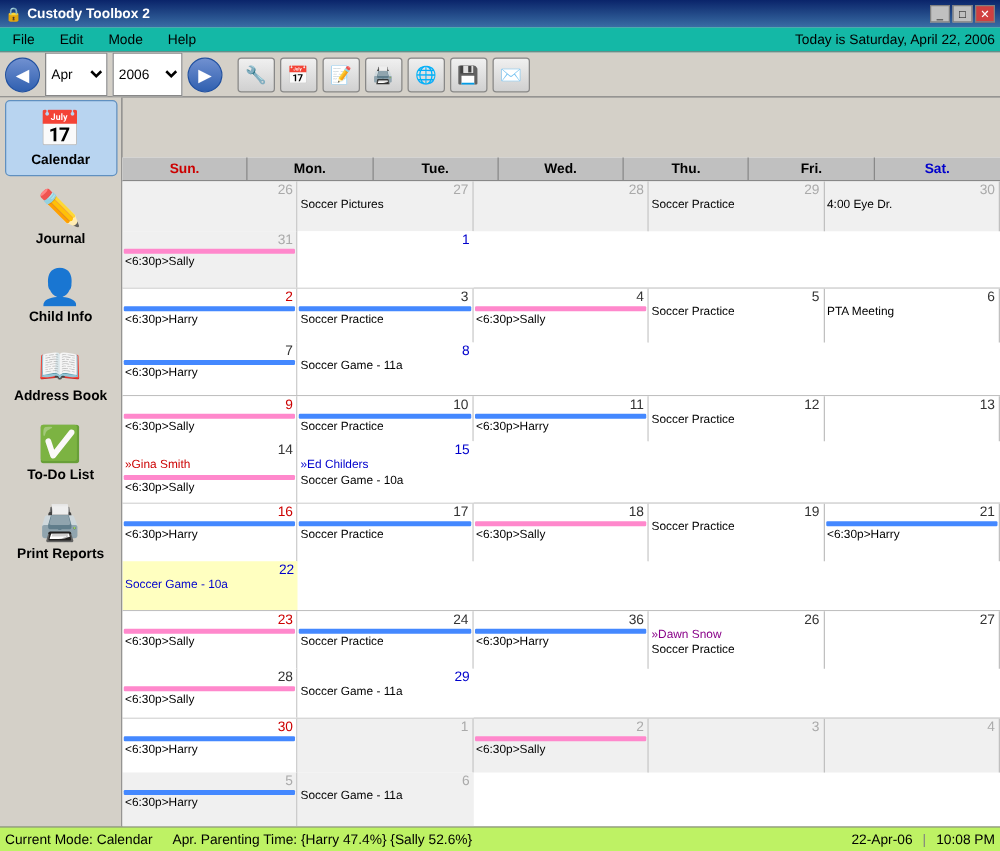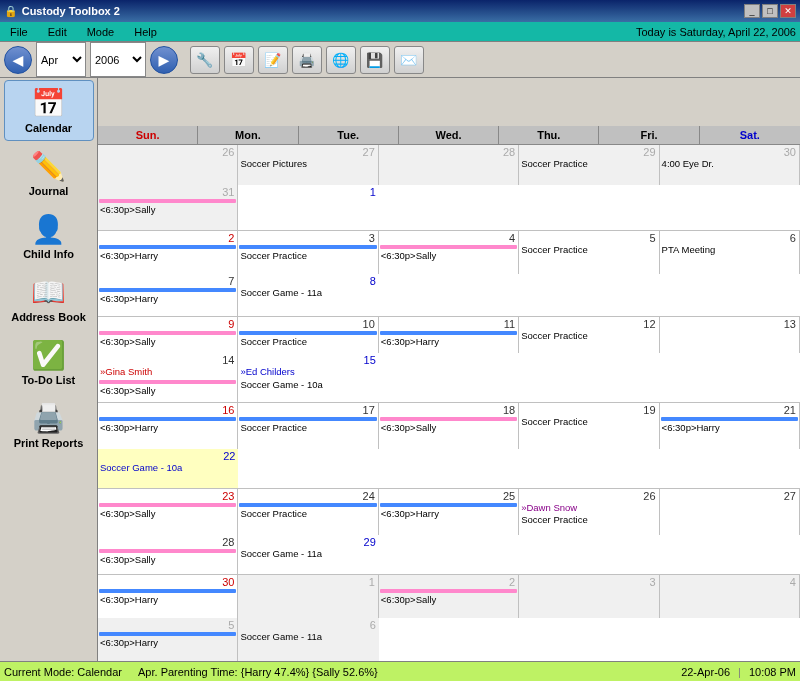--- a/index.html
+++ b/index.html
@@ -419,21 +419,21 @@
             <div class="day-num sun">23</div>
             <div class="event-bar pink"></div>
             <div class="event-text ">&lt;6:30p&gt;Sally</div>
           </div>
           <div class="cal-cell">
             <div class="day-num">24</div>
             <div class="event-bar blue"></div>
             <div class="event-text ">Soccer Practice</div>
           </div>
           <div class="cal-cell">
-            <div class="day-num">25</div>
+            <div class="day-num">36</div>
             <div class="event-bar blue"></div>
             <div class="event-text ">&lt;6:30p&gt;Harry</div>
           </div>
           <div class="cal-cell">
             <div class="day-num">26</div>
             <div class="event-text purple">»Dawn Snow</div>
             <div class="event-text ">Soccer Practice</div>
           </div>
           <div class="cal-cell">
             <div class="day-num">27</div>

